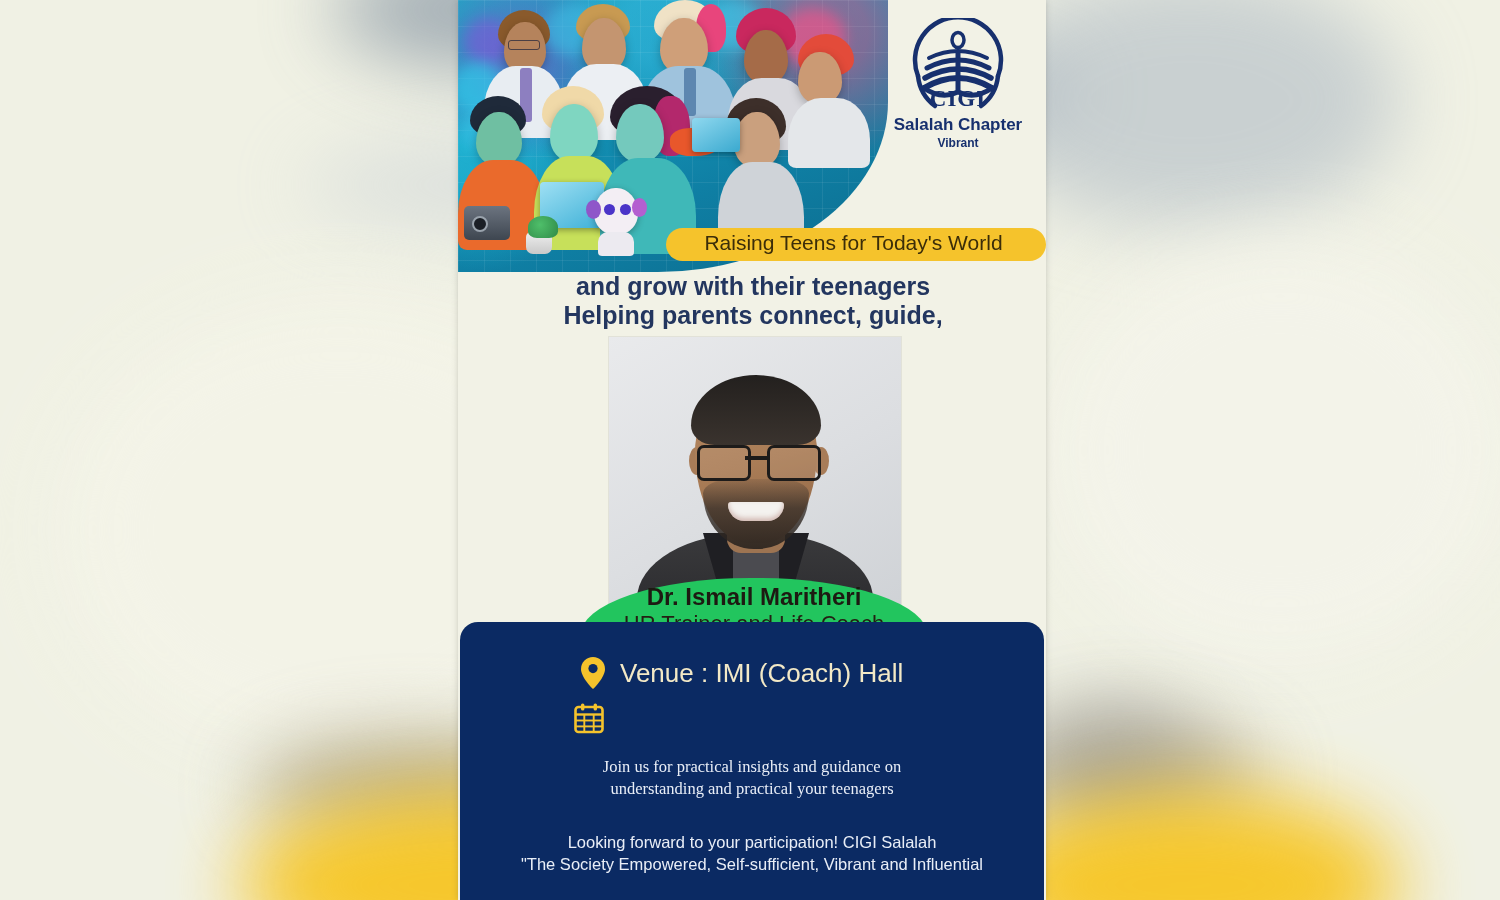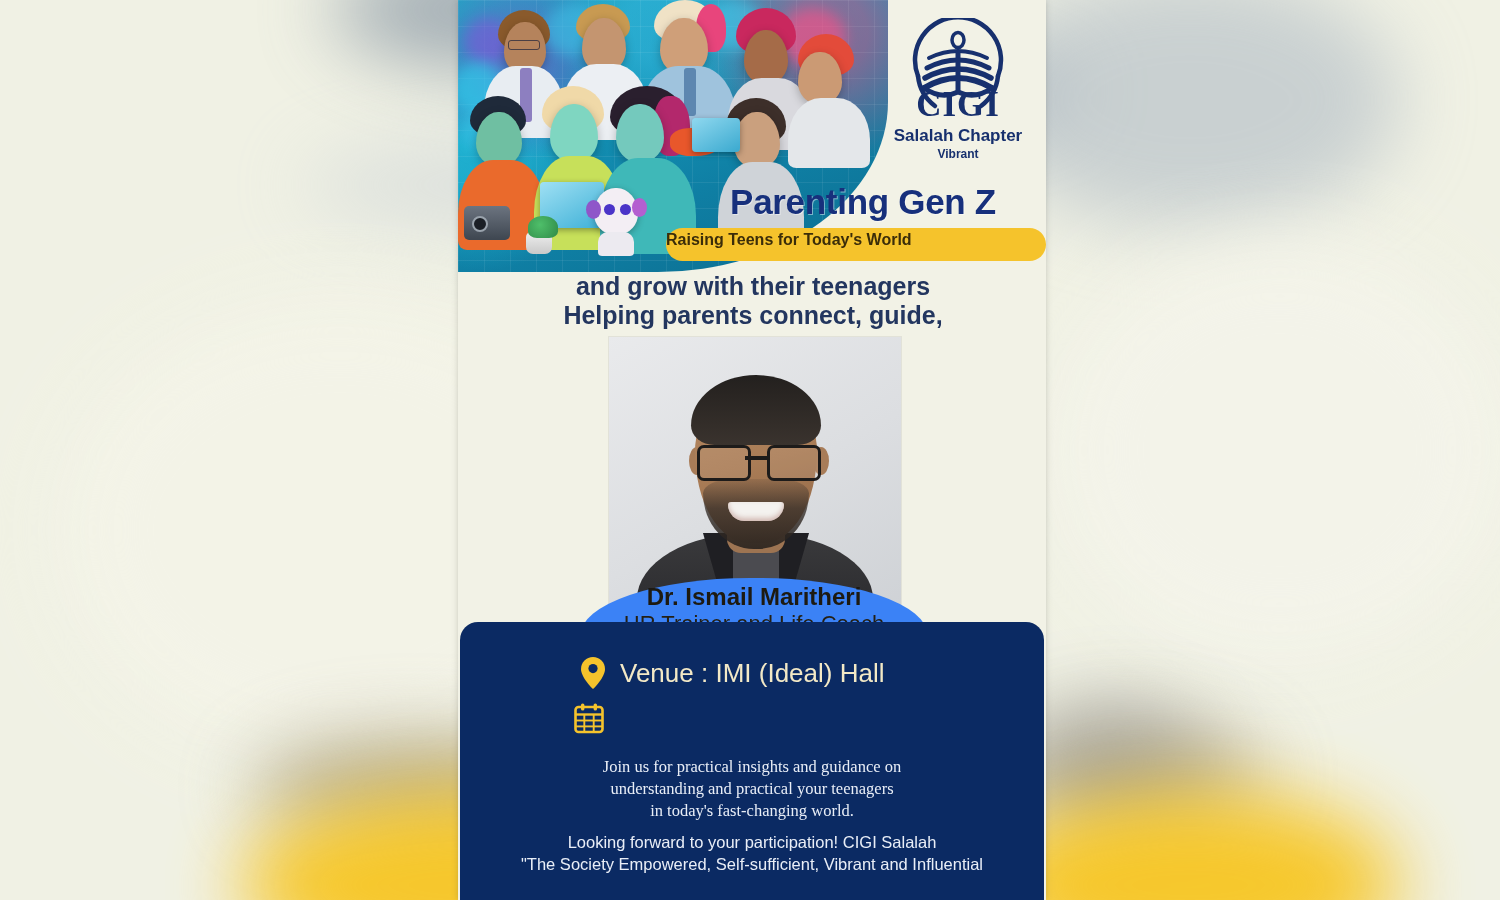--- a/index.html
+++ b/index.html
@@ -148,21 +148,21 @@
   .logo-block {
     position: absolute;
     left: 420px; top: 18px;
     width: 160px;
     text-align: center;
     color: #17306e;
   }
   .logo-mark { display: block; margin: 0 auto; }
   .logo-word {
     font-family: "Liberation Serif", serif;
-    font-size: 35px;
+    font-size: 23px;
     font-weight: 700;
     letter-spacing: 1px;
     line-height: .95;
     margin-top: -34px;
     color: #17306e;
   }
   .logo-chapter {
     font-size: 17px;
     font-weight: 700;
     margin-top: 5px;
@@ -197,23 +197,23 @@
     background: #f5c32c;
     border-top-left-radius: 17px 17px;
     border-bottom-left-radius: 17px 17px;
     border-top-right-radius: 17px;
     border-bottom-right-radius: 17px;
   }
   .title-sub {
     position: absolute;
     left: 208px; top: 231px;
     width: 375px;
-    text-align: left;
-    font-size: 16px;
-    font-weight: 700;
+    text-align: center;
+    font-size: 21px;
+    font-weight: 400;
     color: #3b2d09;
   }
 
   
   .tagline {
     position: absolute;
     left: 40px; top: 272px;
     width: 510px;
     text-align: center;
     font-size: 25px;
@@ -319,21 +319,21 @@
     border-radius: 4px 4px 22px 22px;
     box-shadow: inset 0 -3px 5px rgba(150,80,70,.35);
   }
 
   
   .badge {
     position: absolute;
     left: 122px; top: 578px;
     width: 348px;
     height: 66px;
-    background: #3b82f6;
+    background: #22c55e;
     border-top-left-radius: 170px 58px;
     border-top-right-radius: 170px 58px;
     text-align: center;
     padding-top: 5px;
     box-sizing: border-box;
   }
   .badge-name {
     font-size: 24px;
     font-weight: 800;
     color: #1d1a12;
@@ -489,23 +489,20 @@
       <path d="M22 60 Q55 42 88 60" fill="none" stroke="#17306e" stroke-width="5.5" stroke-linecap="round"></path>
       <path d="M21 70 Q55 50 89 70" fill="none" stroke="#17306e" stroke-width="6" stroke-linecap="round"></path>
       <path d="M21 70 Q38 82 55 74 Q72 82 89 70" fill="none" stroke="#17306e" stroke-width="5" stroke-linecap="round"></path>
       <rect x="52.5" y="34" width="5" height="40" fill="#17306e"></rect>
     </svg>
     <div class="logo-word">CIGI</div>
     <div class="logo-chapter">Salalah Chapter</div>
     <div class="logo-presents">Vibrant</div>
   </div>
 
-  <div class="title-wrap">
-    <div class="title-main">Parenting Gen Z</div>
-  </div>
   <div class="title-sub-bar"></div>
   <div class="title-sub">Raising Teens for Today's World</div>
 
   <div class="tagline">
     <div>and grow with their teenagers</div>
     <div>Helping parents connect, guide,</div>
   </div>
 
   <div class="photo">
     <div class="ph-shoulders"></div>
@@ -531,40 +528,39 @@
     <div class="badge-role">HR Trainer and Life Coach</div>
   </div>
 
   <div class="panel">
 
     <div class="info-row venue">
       <svg width="26" height="34" viewBox="0 0 26 34">
         <path d="M13 1 C6.4 1 1 6.3 1 12.9 C1 21.5 13 33 13 33 S25 21.5 25 12.9 C25 6.3 19.6 1 13 1 Z" fill="#f5c32c"></path>
         <circle cx="13" cy="12.6" r="4.6" fill="#0b2a63"></circle>
       </svg>
-      <span class="info-text">Venue : IMI  (Ideal) Hall</span>
+      <span class="info-text">Venue : IMI  (Coach) Hall</span>
     </div>
 
     <div class="info-row date">
       <svg width="32" height="32" viewBox="0 0 32 32">
         <rect x="2.5" y="5" width="27" height="25" rx="3" fill="none" stroke="#f5c32c" stroke-width="2.6"></rect>
         <rect x="8" y="1.5" width="3.4" height="7" rx="1.6" fill="#f5c32c"></rect>
         <rect x="20.6" y="1.5" width="3.4" height="7" rx="1.6" fill="#f5c32c"></rect>
         <line x1="2.5" y1="12.5" x2="29.5" y2="12.5" stroke="#f5c32c" stroke-width="2.4"></line>
         <line x1="11.3" y1="12.5" x2="11.3" y2="30" stroke="#f5c32c" stroke-width="1.9"></line>
         <line x1="20.7" y1="12.5" x2="20.7" y2="30" stroke="#f5c32c" stroke-width="1.9"></line>
         <line x1="2.5" y1="18.5" x2="29.5" y2="18.5" stroke="#f5c32c" stroke-width="1.9"></line>
         <line x1="2.5" y1="24.4" x2="29.5" y2="24.4" stroke="#f5c32c" stroke-width="1.9"></line>
       </svg>
     </div>
 
     <div class="para join">
       <div>Join us for practical insights and guidance on</div>
       <div>understanding and practical your teenagers</div>
-      <div>in today's fast-changing world.</div>
     </div>
 
     <div class="para closing">
       <div>Looking forward to your participation!  CIGI Salalah</div>
       <div>"The Society Empowered, Self-sufficient, Vibrant and Influential</div>
     </div>
   </div>
 </div>
 
 </body></html>

